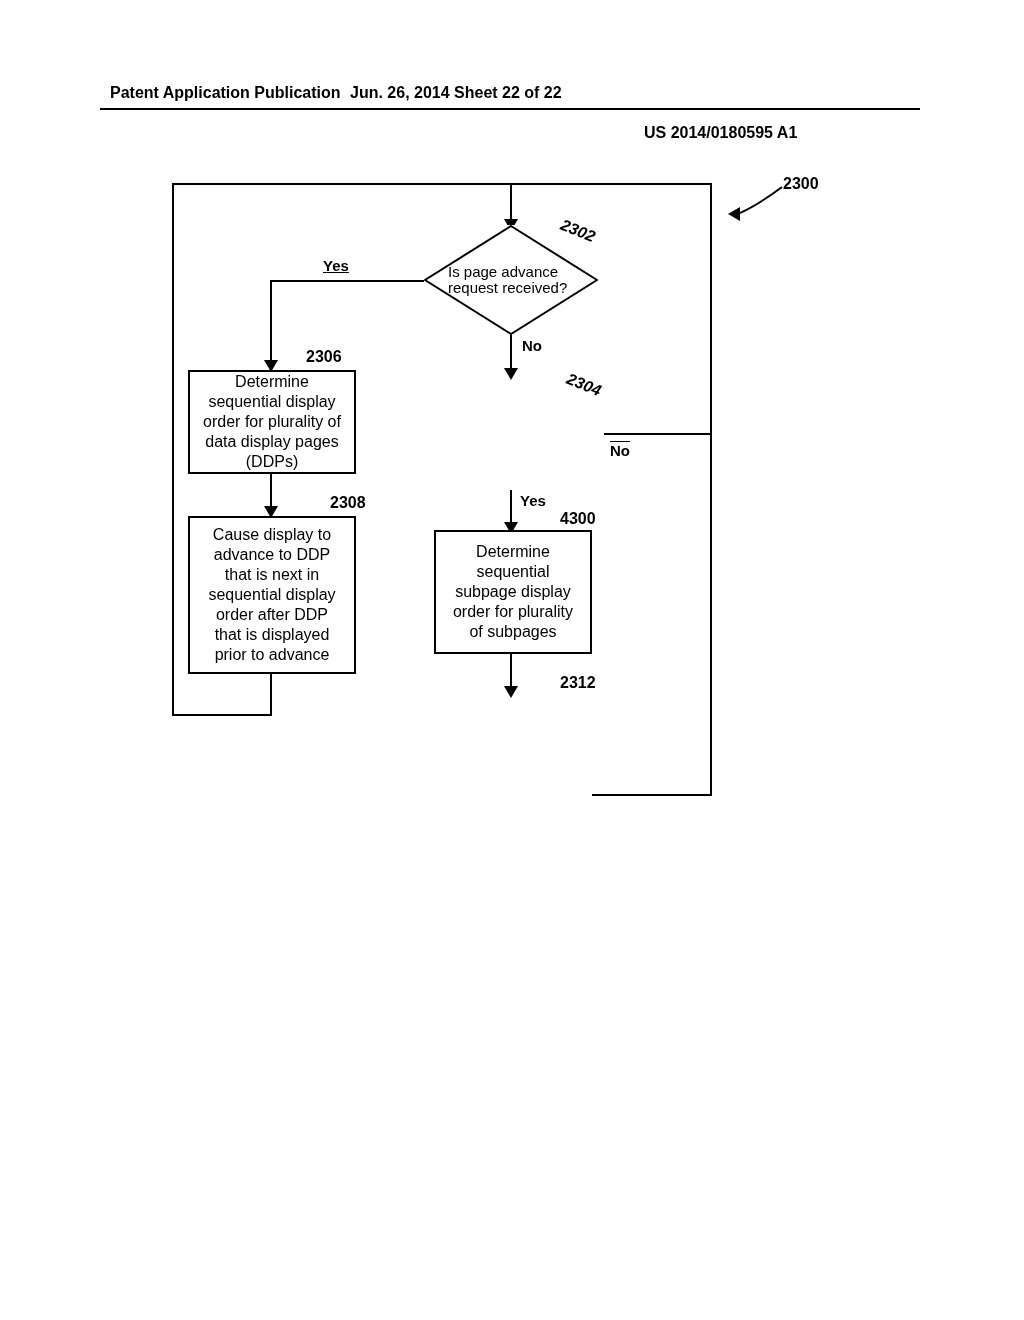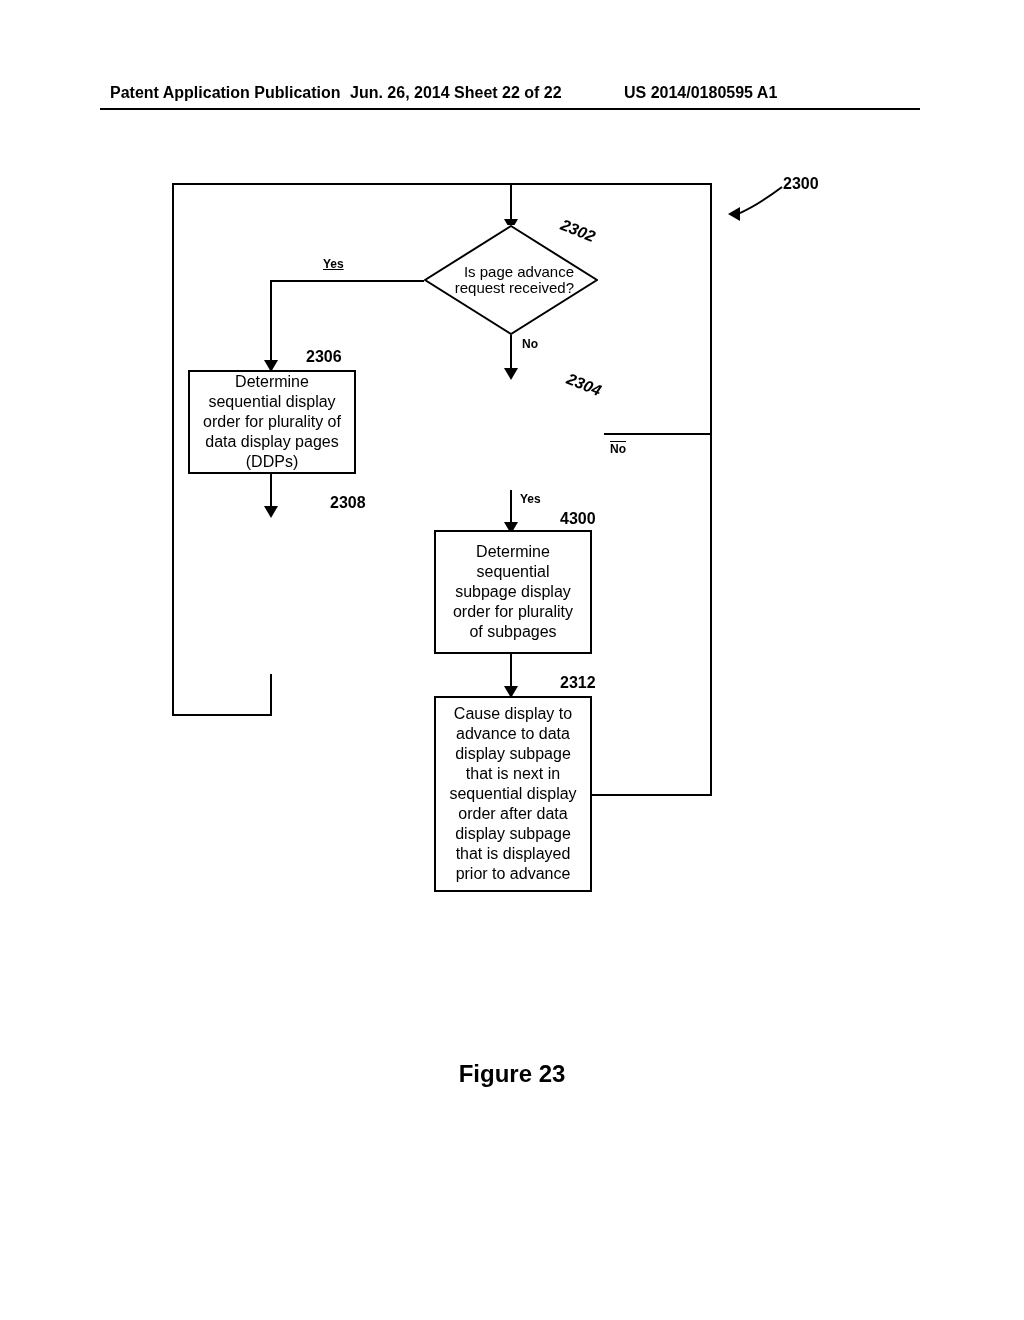--- a/index.html
+++ b/index.html
@@ -17,21 +17,21 @@
     height: 1160px;
   }
   .hdr {
     position: absolute;
     top: 84px;
     font-size: 16px;
     font-weight: bold;
   }
   .hdr-left   { left: 110px; }
   .hdr-center { left: 350px; }
-  .hdr-right  { left: 624px; }
+  .hdr-right  { left: 644px; margin-top: 40px; }
   .hdr-rule {
     position: absolute;
     top: 108px;
     left: 100px;
     width: 820px;
     height: 0;
     border-top: 2px solid #000;
   }
   .fig-label {
     position: absolute;
@@ -55,36 +55,36 @@
     box-sizing: border-box;
     background: #fff;
   }
   .ref {
     position: absolute;
     font-size: 16px;
     font-weight: bold;
   }
   .lbl {
     position: absolute;
-    font-size: 12px;
+    font-size: 15px;
     font-weight: bold;
   }
   .diamond {
     position: absolute;
     background: #fff;
   }
   .diamond svg { display: block; }
   .diamond .dtext {
     position: absolute;
     left: 0; right: 0;
     top: 0; bottom: 0;
     display: flex;
     align-items: center;
     justify-content: center;
-    text-align: right;
+    text-align: left;
     font-size: 15px;
     line-height: 1.1;
     padding: 0 24px;
     box-sizing: border-box;
   }
   .line { position: absolute; background: #000; }
   .vline { width: 2px; }
   .hline { height: 2px; }
   .arrow-down {
     position: absolute;
@@ -155,38 +155,37 @@
 
   <div class="ref" style="left:306px; top:348px;">2306</div>
   <div class="box" style="left:188px; top:370px; width:168px; height:104px;">
     <span>Determine sequential display order for plurality of data display pages (DDPs)</span>
   </div>
 
   <div class="line vline" style="left:270px; top:474px; height:34px;"></div>
   <div class="arrow-down" style="left:264px; top:506px;"></div>
 
   <div class="ref" style="left:306px; top:494px;margin-left:24px;">2308</div>
+  <div class="box" style="left:188px; top:516px; width:168px; height:158px;">
+    <span>Cause display to advance to DDP that is next in sequential display order after DDP that is displayed prior to advance</span>
+  </div>
 
   <div class="ref" style="left:560px; top:510px;">4300</div>
   <div class="box" style="left:434px; top:530px; width:158px; height:124px;">
     <span>Determine sequential subpage display order for plurality of subpages</span>
   </div>
 
   <div class="line vline" style="left:510px; top:654px; height:34px;"></div>
   <div class="arrow-down" style="left:504px; top:686px;"></div>
 
   <div class="ref" style="left:560px; top:674px;">2312</div>
-  <div class="box" style="left:434px; top:696px; width:158px; height:196px;">
-    <span>Cause display to advance to data display subpage that is next in sequential display order after data display subpage that is displayed prior to advance</span>
-  </div>
 
   <div class="line hline" style="left:592px; top:794px; width:120px;"></div>
   <div class="line vline" style="left:710px; top:183px; height:613px;"></div>
   <div class="line hline" style="left:510px; top:183px; width:202px;"></div>
 
   <div class="line vline" style="left:270px; top:674px; height:40px;"></div>
   <div class="line hline" style="left:172px; top:714px; width:100px;"></div>
   <div class="line vline" style="left:172px; top:183px; height:533px;"></div>
   <div class="line hline" style="left:172px; top:183px; width:340px;"></div>
 
-  <div class="fig-label">Figure 23</div>
 
 </div>
 
 </body></html>

